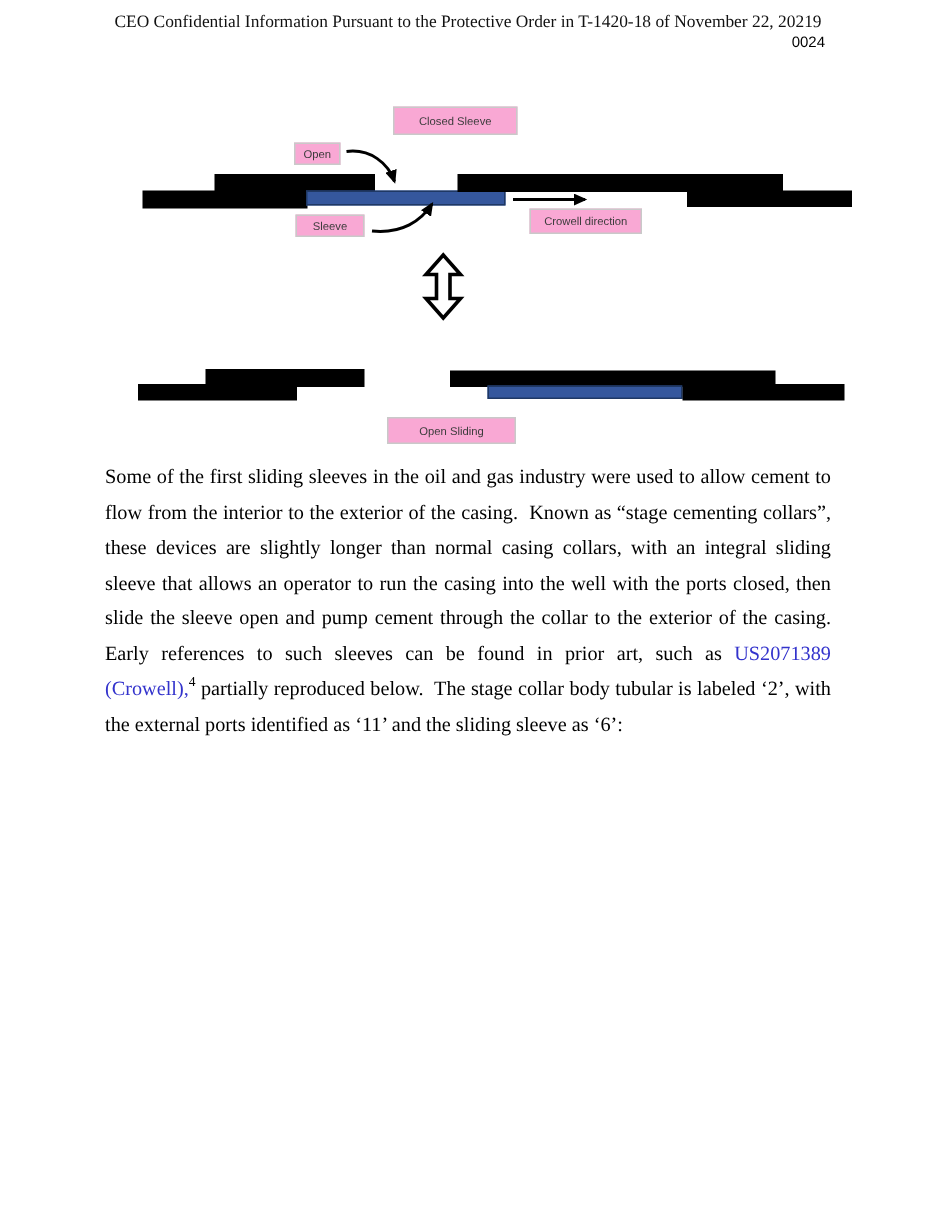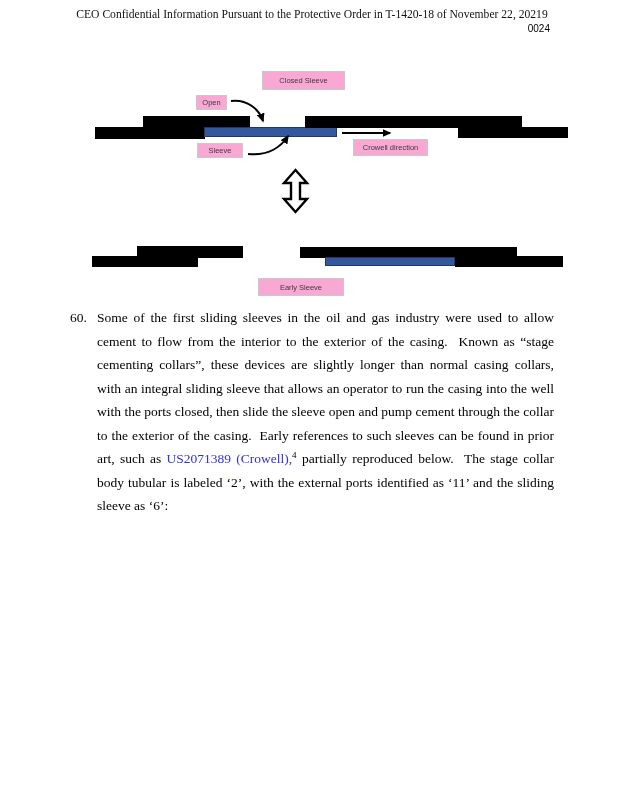--- a/index.html
+++ b/index.html
@@ -86,37 +86,36 @@
 
     <div class="lbl" style="left:197px;top:143px;width:46px;height:15px;">Sleeve</div>
     <div class="lbl" style="left:353px;top:139px;width:75px;height:17px;">Crowell direction</div>
 
     <div class="bar" style="left:92px;top:256px;width:106px;height:11px;"></div>
     <div class="bar" style="left:137px;top:246px;width:106px;height:12px;"></div>
     <div class="bar" style="left:300px;top:247px;width:217px;height:11px;"></div>
     <div class="sleeve-bar" style="left:325px;top:257px;width:130px;height:9px;"></div>
     <div class="bar" style="left:455px;top:256px;width:108px;height:11px;"></div>
 
-    <div class="lbl" style="left:258px;top:278px;width:86px;height:18px;">Early Sleeve</div>
+    <div class="lbl" style="left:258px;top:278px;width:86px;height:18px;">Open Sliding</div>
 
     <svg class="arrows" width="624" height="808" viewBox="0 0 624 808">
       <defs>
         <marker id="ah" markerWidth="10" markerHeight="8" refX="7.5" refY="4" orient="auto" markerUnits="userSpaceOnUse">
           <path d="M0,0 L9,4 L0,8 z" fill="#000"></path>
         </marker>
       </defs>
       <path d="M 231 101 C 247 99, 259 109, 263 121" fill="none" stroke="#000" stroke-width="2" marker-end="url(#ah)"></path>
       <path d="M 248 154 C 268 156, 281 147, 288 136" fill="none" stroke="#000" stroke-width="2" marker-end="url(#ah)"></path>
       <path d="M 342 133 L 390 133" fill="none" stroke="#000" stroke-width="2" marker-end="url(#ah)"></path>
       <polygon points="295.5,170 307,183 300,183 300,199 307,199 295.5,212 284,199 291,199 291,183 284,183" fill="#ffffff" stroke="#000" stroke-width="2.4"></polygon>
     </svg>
   </div>
 
   <div class="para">
-    <div class="para-num">60.</div>
     <div class="para-text"><span>Some of the first sliding sleeves in the oil and gas industry were used to allow cement to flow from the interior to the exterior of the casing.  Known as “stage cementing collars”, these devices are slightly longer than normal casing collars, with an integral sliding sleeve that allows an operator to run the casing into the well with the ports closed, then slide the sleeve open and pump cement through the collar to the exterior of the casing.  Early references to such sleeves can be found in prior art, such as </span><a href="#" class="doc-link">US2071389 (Crowell),</a><span class="fn-ref">4</span><span> partially reproduced below.  The stage collar body tubular is labeled ‘2’, with the external ports identified as ‘11’ and the sliding sleeve as ‘6’:</span></div>
   </div>
 
   <div class="fn-rule"></div>
   <div class="footnote"><span class="fn-marker">4</span> <a href="#" class="fn-text">Crowell E.18</a></div>
 
 
 </div>
 
 </body></html>

